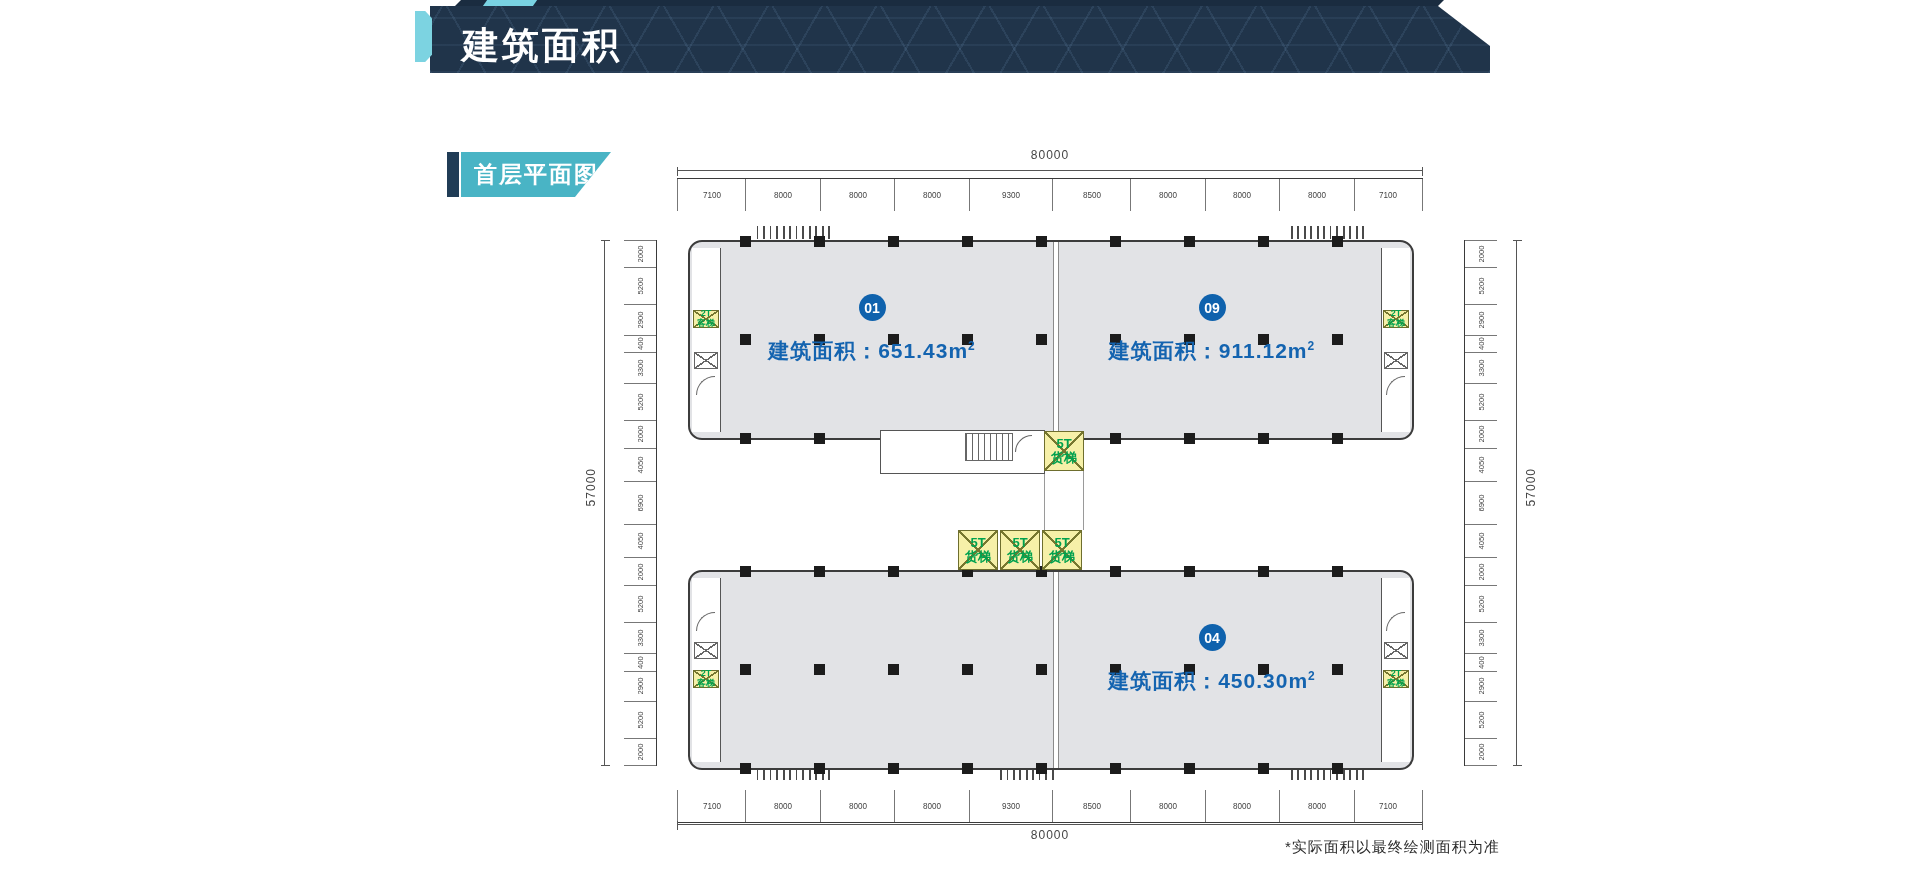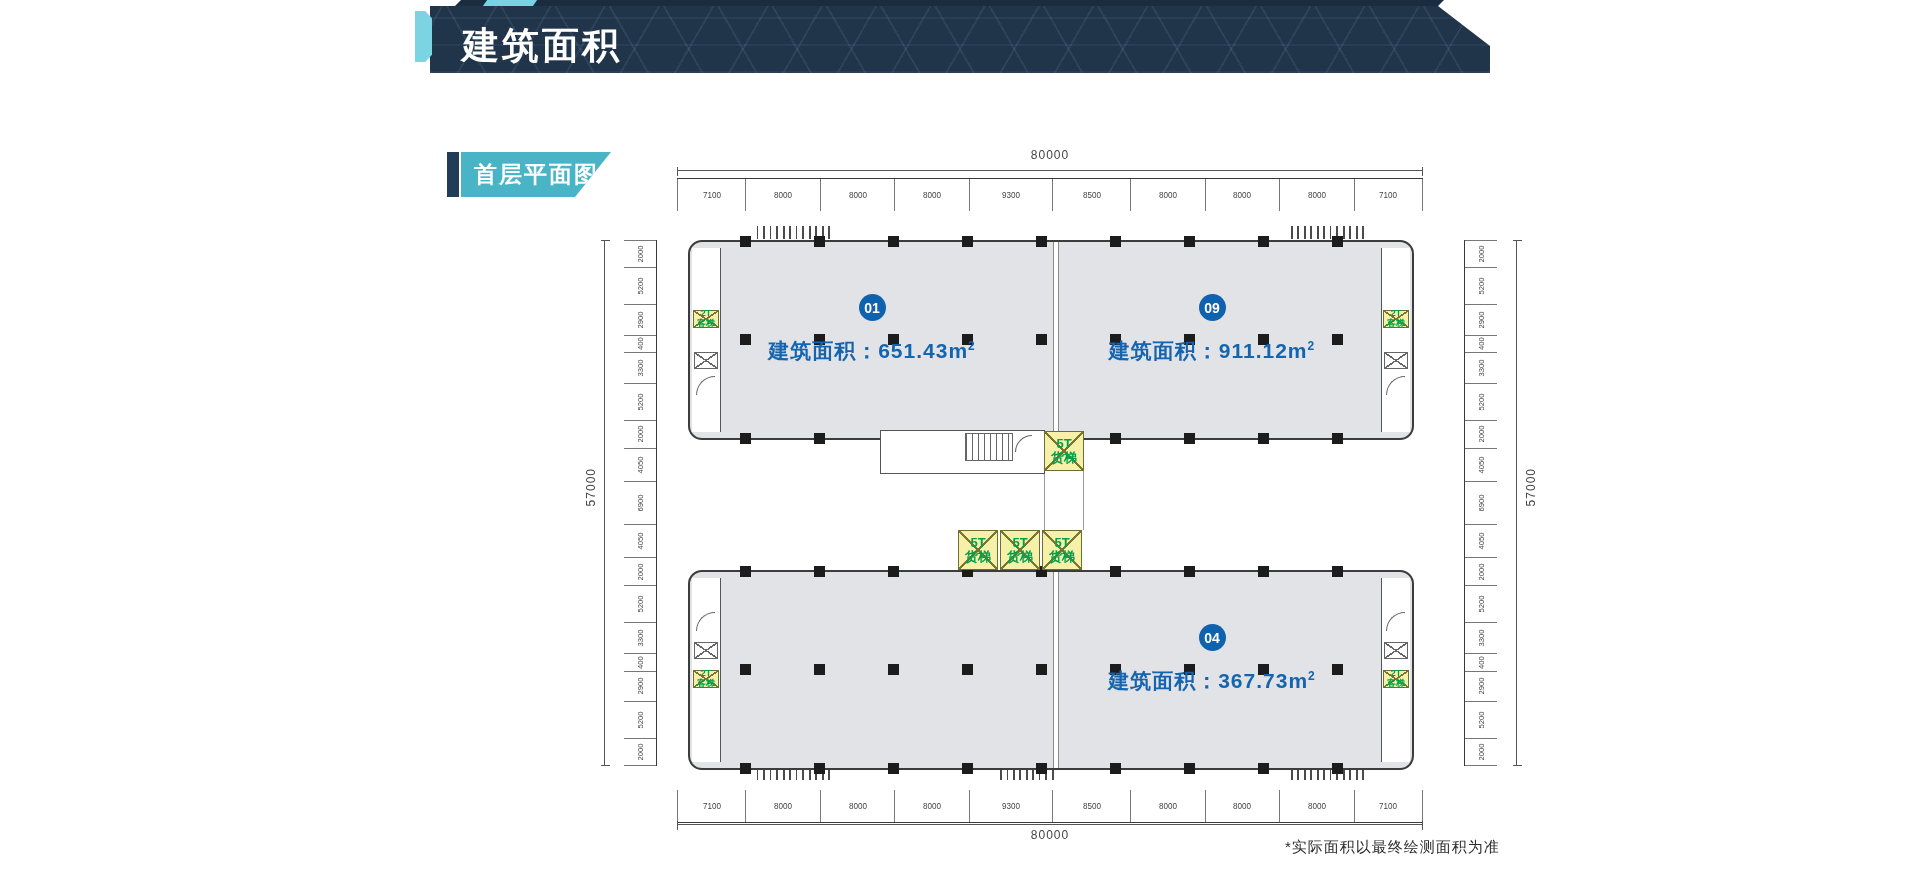--- a/index.html
+++ b/index.html
@@ -393,18 +393,18 @@
   <div class="unit-label" style="left:872px;top:294px;">
     <div class="unit-circle">01</div>
     <div class="unit-area"><span>建筑面积：</span><span>651.43</span><span>m</span><sup>2</sup></div>
   </div>
   <div class="unit-label" style="left:1212px;top:294px;">
     <div class="unit-circle">09</div>
     <div class="unit-area"><span>建筑面积：</span><span>911.12</span><span>m</span><sup>2</sup></div>
   </div>
   <div class="unit-label" style="left:1212px;top:624px;">
     <div class="unit-circle">04</div>
-    <div class="unit-area"><span>建筑面积：</span><span>367.73</span><span>m</span><sup>2</sup></div>
+    <div class="unit-area"><span>建筑面积：</span><span>450.30</span><span>m</span><sup>2</sup></div>
   </div>
 
   <div class="footnote">*实际面积以最终绘测面积为准</div>
 
 </div>
 
 </body></html>

